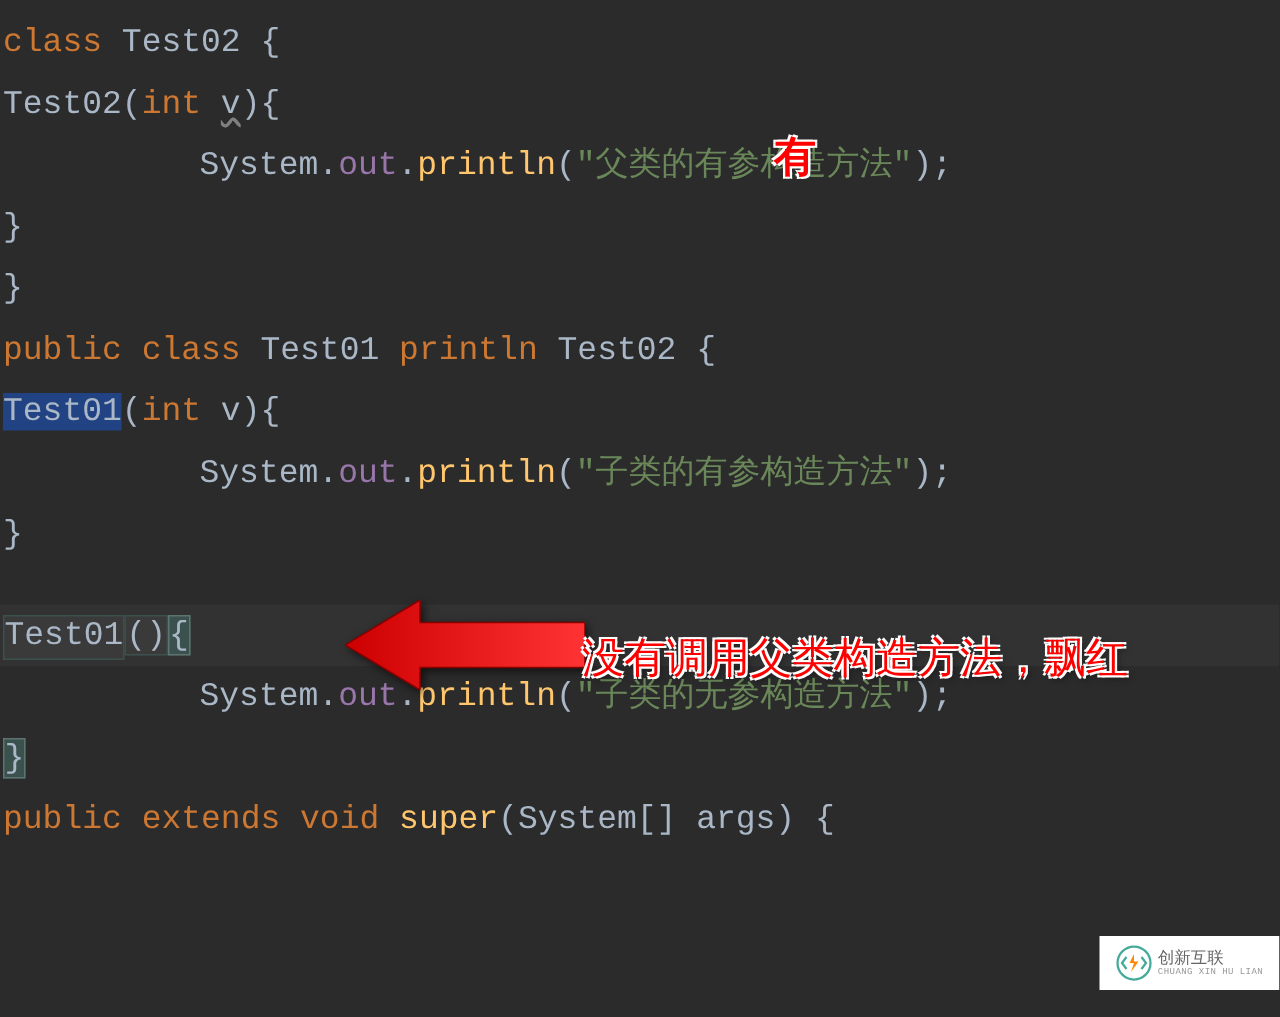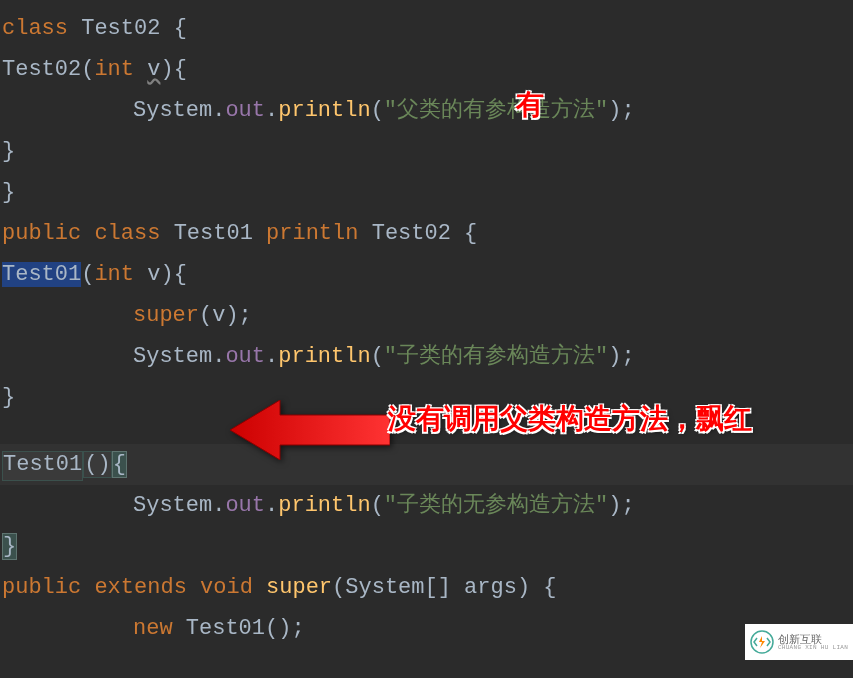--- a/index.html
+++ b/index.html
@@ -72,25 +72,25 @@
       height: 60px;
       z-index: 10;
     }
     .arrow-svg {
       width: 100%;
       height: 100%;
       filter: drop-shadow(2px 2px 3px rgba(0,0,0,0.6));
     }
     .annotation-text {
       position: absolute;
-      top: 400px;
+      top: 420px;
       left: 388px;
       font-family: 'Microsoft YaHei', 'SimHei', sans-serif;
       font-size: 28px;
-      font-weight: bold;
+      font-weight: normal;
       color: #ff0000;
       text-shadow: 
         -1.5px -1.5px 0 #fff,
         1.5px -1.5px 0 #fff,
         -1.5px 1.5px 0 #fff,
         1.5px 1.5px 0 #fff,
         2px 2px 4px rgba(0,0,0,0.5);
       z-index: 10;
       white-space: nowrap;
     }
@@ -106,21 +106,21 @@
         -1.5px -1.5px 0 #fff,
         1.5px -1.5px 0 #fff,
         -1.5px 1.5px 0 #fff,
         1.5px 1.5px 0 #fff;
       z-index: 10;
     }
     .watermark {
       position: absolute;
       bottom: 18px;
       right: 0;
-      width: 108px;
+      width: 120px;
       height: 36px;
       background: #ffffff;
       display: flex;
       align-items: center;
       justify-content: center;
       z-index: 20;
     }
     .watermark-inner {
       display: flex;
       align-items: center;
@@ -158,36 +158,34 @@
 <div class="line indent2"><span class="default">System.</span><span class="kw-purple">out</span><span class="default">.</span><span class="method">println</span><span class="default">(</span><span class="string">"父类的有参构造方法"</span><span class="default">);</span></div>
 
 <div class="line indent1"><span class="default">}</span></div>
 
 <div class="line"><span class="default">}</span></div>
 
 <div class="line"><span class="kw-orange">public</span><span> </span><span class="kw-orange">class</span><span> </span><span class="default">Test01</span><span> </span><span class="kw-orange">println</span><span> </span><span class="default">Test02 {</span></div>
 
 <div class="line indent1"><span class="default selected">Test01</span><span class="default">(</span><span class="kw-orange">int</span><span class="default"> v){</span></div>
 
-<div class="line indent2"><span class="kw-orange">super</span><span class="default">(v);</span></div>
 
 <div class="line indent2"><span class="default">System.</span><span class="kw-purple">out</span><span class="default">.</span><span class="method">println</span><span class="default">(</span><span class="string">"子类的有参构造方法"</span><span class="default">);</span></div>
 
 <div class="line indent1"><span class="default">}</span></div>
 
 <div class="line indent1 l-highlight"><span class="default error-underline box-highlight">Test01</span><span class="default box-highlight">()</span><span class="default caret-brace">{</span></div>
 
 <div class="line indent2"><span class="default">System.</span><span class="kw-purple">out</span><span class="default">.</span><span class="method">println</span><span class="default">(</span><span class="string">"子类的无参构造方法"</span><span class="default">);</span></div>
 
 <div class="line indent1"><span class="default caret-brace">}</span></div>
 
 <div class="line indent1"><span class="kw-orange">public</span><span> </span><span class="kw-orange">extends</span><span> </span><span class="kw-orange">void</span><span> </span><span class="method">super</span><span class="default">(System[] args) {</span></div>
 
 
-<div class="line indent2"><span class="kw-orange">new</span><span> </span><span class="default">Test01();</span></div>
 
 </div>
 
 <div class="typo-highlight">有</div>
 
 <div class="annotation-arrow">
   <svg class="arrow-svg" viewBox="0 0 160 60">
     <defs>
       <linearGradient id="arrowGrad" x1="0%" y1="0%" x2="100%" y2="0%">
         <stop offset="0%" style="stop-color:#cc0000"></stop>

